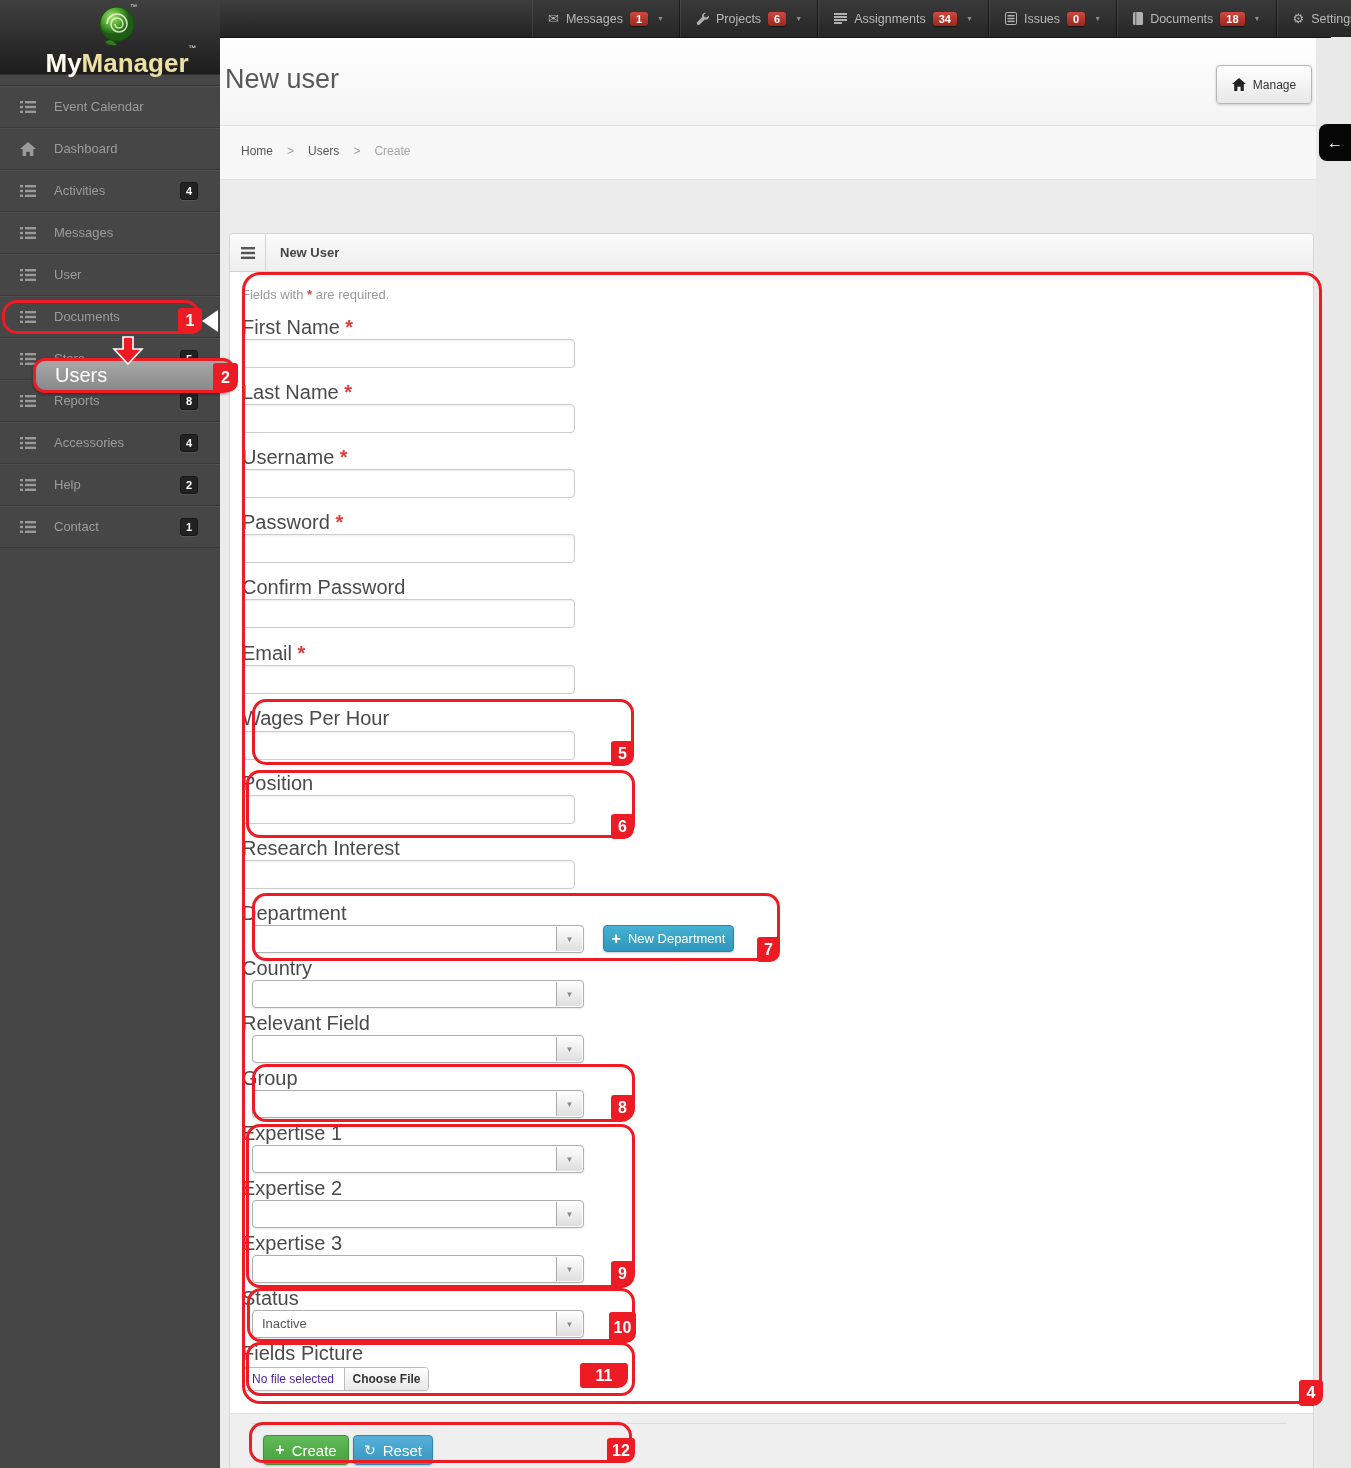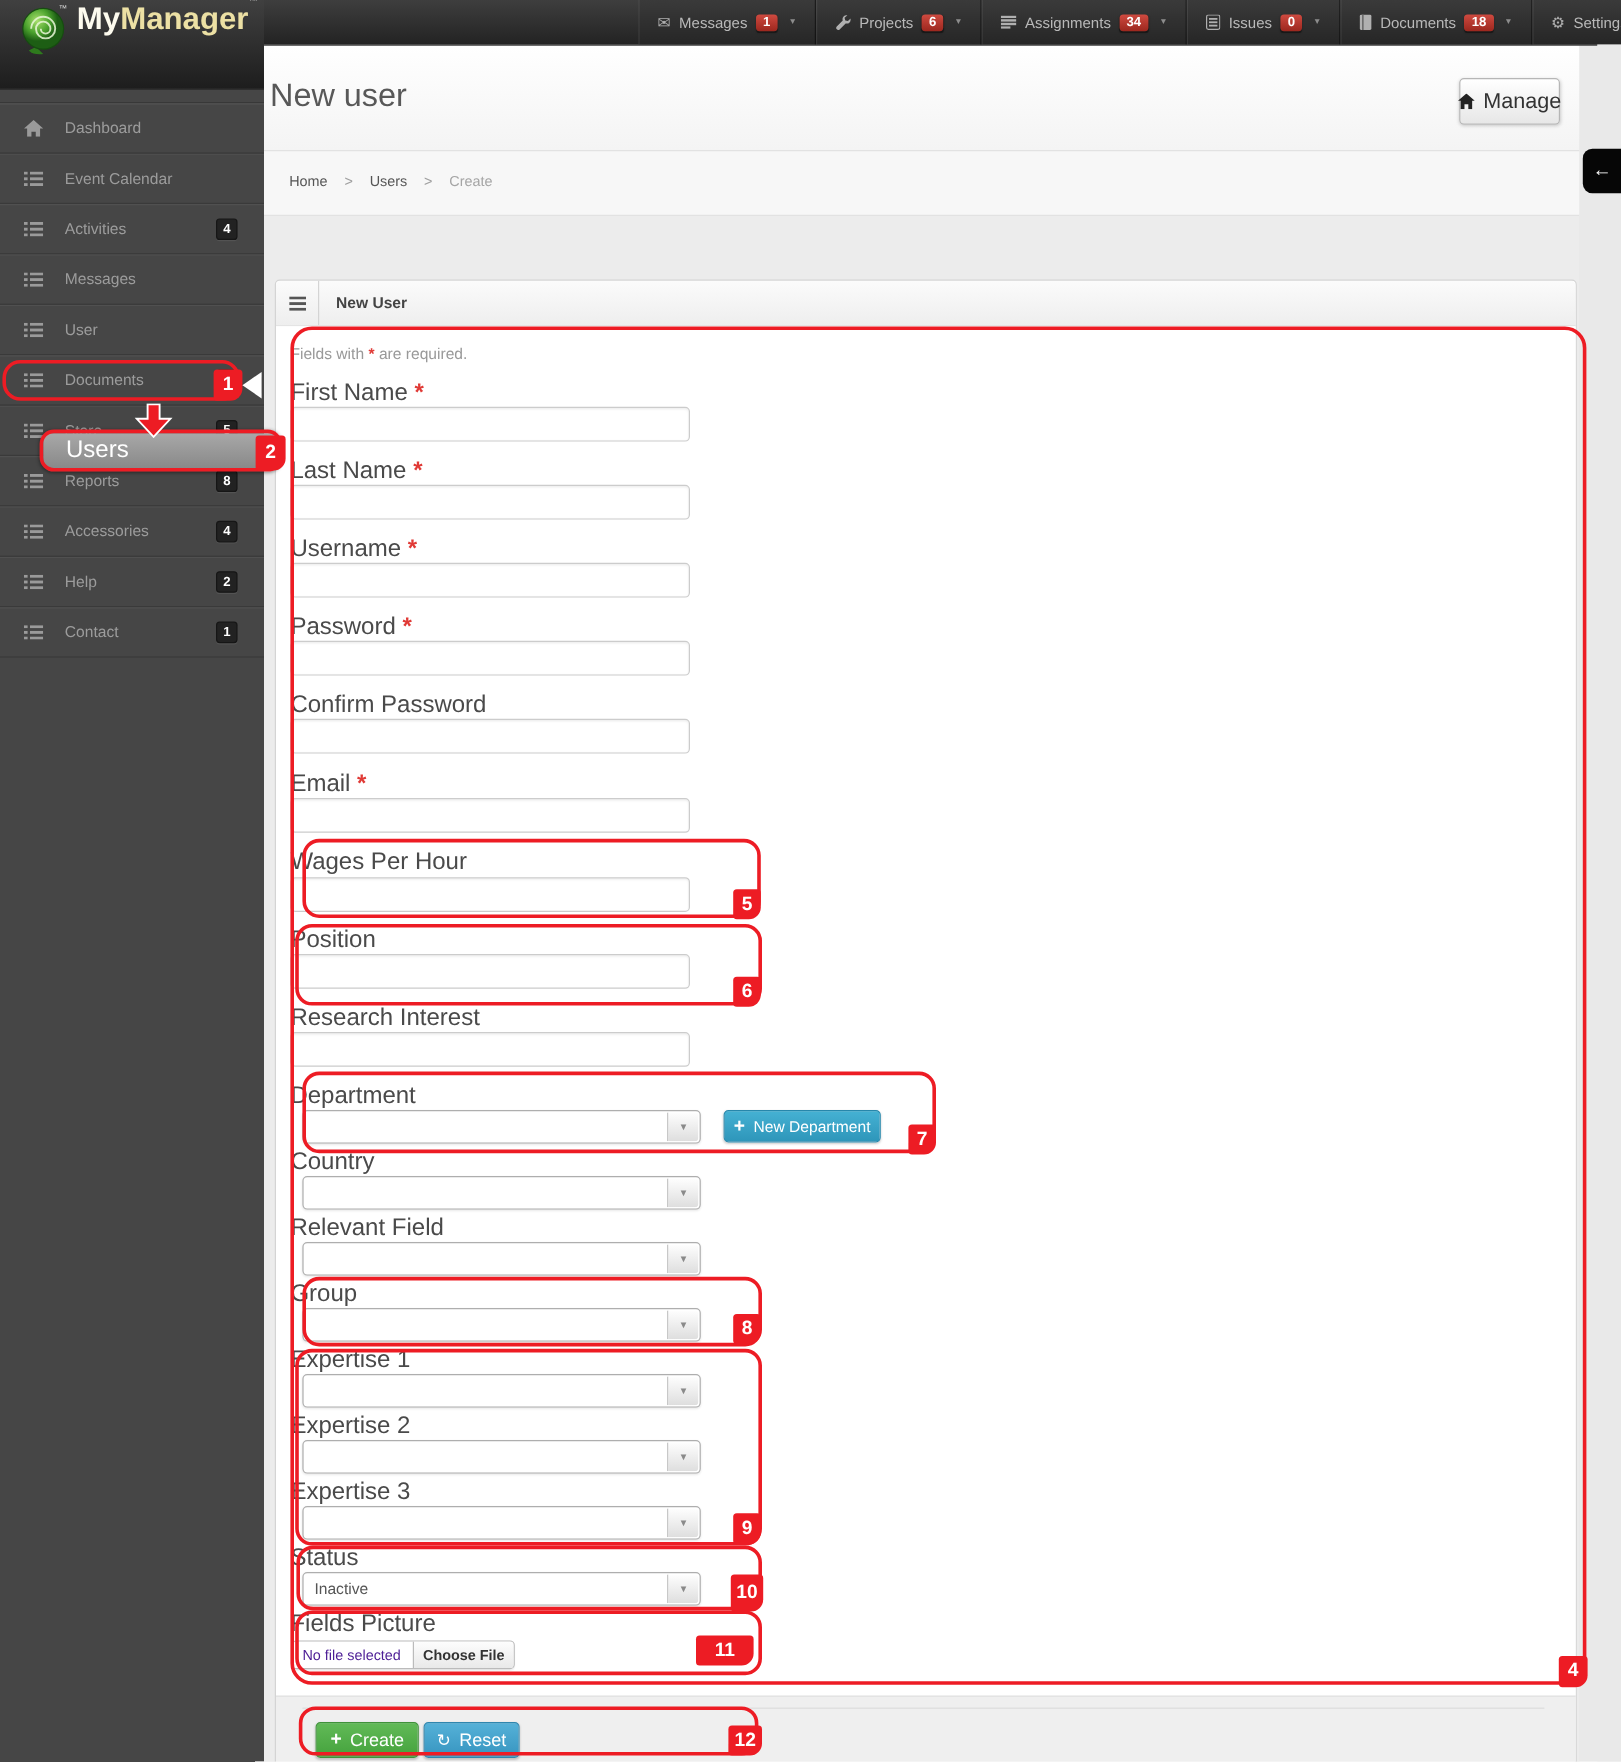--- a/index.html
+++ b/index.html
@@ -14,43 +14,43 @@
               color:#b9b9b9; font-size:12.5px; background:linear-gradient(#3a3a3a,#262626);
               border-left:1px solid rgba(255,255,255,.08); border-right:1px solid rgba(0,0,0,.5); cursor:pointer; }
   .nav-item .nicon { color:#b0b0b0; font-size:13px; line-height:1; display:flex; }
   .badge-red { background:linear-gradient(#cf4a40,#9c271e); color:#fff; font-size:11px; font-weight:bold;
                padding:1px 6px; border-radius:3px; box-shadow:0 1px 1px rgba(0,0,0,.5); }
   .caret { font-size:7px; color:#8d8d8d; margin-left:2px; }
 
   
   .sidebar { position:absolute; left:0; top:0; width:220px; height:1468px; background:#464646; z-index:5; }
   .sidebar-header { height:75px; background:linear-gradient(#404040,#1d1d1d); border-bottom:1px solid #2e2e2e;
-                    display:flex; padding-left:16px; }
+                    display:flex; align-items:center; padding-left:16px;flex-direction:column; }
   .logo-text { font-size:26px; font-weight:bold; letter-spacing:0; margin-left:6px; }
   .logo-my { color:#fdfbee; }
   .logo-manager { color:#ece0a4; }
   .tm { font-size:8px; color:#cfcfcf; vertical-align:top; position:relative; top:-4px; }
   .menu { margin-top:10px; border-top:1px solid #383838; box-shadow:inset 0 1px 0 #515151; }
   .menu-item { position:relative; height:42px; display:flex; align-items:center; padding-left:20px;
                color:#9c9c9c; font-size:13px; border-bottom:1px solid #3a3a3a; box-shadow:inset 0 1px 0 #505050; cursor:pointer; }
   .menu-item .micon { width:20px; margin-right:14px; display:flex; }
   .badge-dark { position:absolute; right:22px; top:12px; min-width:18px; height:18px; line-height:17px;
                 text-align:center; background:#222; color:#fff; font-size:11px; font-weight:bold;
                 border:1px solid #161616; border-radius:3px; padding:0 3px; box-shadow:0 1px 0 rgba(255,255,255,.07); }
 
   
   .content { position:absolute; left:205px; top:38px; width:1111px; height:1430px; background:#ececec;
              border-radius:6px 0 0 0; z-index:1; }
   .gutter { position:absolute; left:1331px; top:0; width:20px; height:1468px; background:#e9e9e9; z-index:2; }
   .page-header { height:87px; background:linear-gradient(#ffffff,#f4f4f4); border-radius:6px 0 0 0; position:relative; }
   .page-title { position:absolute; left:20px; top:26px; font-size:27px; color:#585858; font-weight:400; }
-  .manage-btn { position:absolute; left:1011px; top:27px; width:84px; height:39px;
+  .manage-btn { position:absolute; left:1011px; top:27px; width:96px; height:39px;
                 background:linear-gradient(#ffffff,#e7e7e7); border:1px solid #b6b6b6; border-radius:4px;
                 box-shadow:0 1px 3px rgba(0,0,0,.18); display:flex; align-items:center; justify-content:center;
-                gap:7px; font-size:18px; color:#333; cursor:pointer; }
+                gap:7px; font-size:12px; color:#333; cursor:pointer; }
   .breadcrumb-bar { height:55px; background:#f7f7f7; border-top:1px solid #e2e2e2; border-bottom:1px solid #e2e2e2;
                     position:relative; }
   .breadcrumb { position:absolute; left:36px; top:18px; display:flex; align-items:center; gap:14px; font-size:12px; }
   .crumb { color:#555; cursor:pointer; }
   .crumb-active { color:#a5a5a5; }
   .crumb-sep { color:#9f9f9f; font-size:12px; }
   .collapse-tab { position:absolute; left:1319px; top:124px; width:32px; height:37px; background:#060606;
                   border-radius:8px 0 0 8px; z-index:6; display:flex; align-items:center; justify-content:center;
                   color:#fff; font-size:16px; font-weight:bold; cursor:pointer; }
 
@@ -345,40 +345,40 @@
         <path d="M20 24 m-10 0 a10 10 0 1 1 20 0 a8 8 0 1 1 -16 0 a6 6 0 1 1 12 0 a4 4 0 1 1 -8 0" fill="none" stroke="#eaf7d8" stroke-width="1.6" opacity="0.85"></path>
         <text x="33" y="9" font-size="7" fill="#ddd">™</text>
       </svg>
     </span>
     <span class="logo-text"><span class="logo-my">My</span><span class="logo-manager">Manager</span><span class="tm">™</span></span>
   </div>
 
   <div class="menu">
     <div class="menu-item">
       <span class="micon">
+        <svg width="16" height="12" viewBox="0 0 16 12">
+            <g fill="#9a9a9a">
+              <rect x="0" y="0" width="3" height="2.4"></rect>
+              <rect x="5" y="0" width="11" height="2.4"></rect>
+              <rect x="0" y="4.8" width="3" height="2.4"></rect>
+              <rect x="5" y="4.8" width="11" height="2.4"></rect>
+              <rect x="0" y="9.6" width="3" height="2.4"></rect>
+              <rect x="5" y="9.6" width="11" height="2.4"></rect>
+            </g>
+          </svg>
+      </span>
+      <span>Event Calendar</span>
+    </div>
+    <div class="menu-item">
+      <span class="micon">
         <svg width="16" height="14" viewBox="0 0 16 14">
             <path d="M8 0 L16 7 H13.4 V14 H9.8 V9.8 H6.2 V14 H2.6 V7 H0 Z" fill="#9a9a9a"></path>
           </svg>
       </span>
       <span>Dashboard</span>
-    </div>
-    <div class="menu-item">
-      <span class="micon">
-        <svg width="16" height="12" viewBox="0 0 16 12">
-            <g fill="#9a9a9a">
-              <rect x="0" y="0" width="3" height="2.4"></rect>
-              <rect x="5" y="0" width="11" height="2.4"></rect>
-              <rect x="0" y="4.8" width="3" height="2.4"></rect>
-              <rect x="5" y="4.8" width="11" height="2.4"></rect>
-              <rect x="0" y="9.6" width="3" height="2.4"></rect>
-              <rect x="5" y="9.6" width="11" height="2.4"></rect>
-            </g>
-          </svg>
-      </span>
-      <span>Event Calendar</span>
     </div>
     <div class="menu-item">
       <span class="micon">
         <svg width="16" height="12" viewBox="0 0 16 12">
             <g fill="#9a9a9a">
               <rect x="0" y="0" width="3" height="2.4"></rect>
               <rect x="5" y="0" width="11" height="2.4"></rect>
               <rect x="0" y="4.8" width="3" height="2.4"></rect>
               <rect x="5" y="4.8" width="11" height="2.4"></rect>
               <rect x="0" y="9.6" width="3" height="2.4"></rect>

